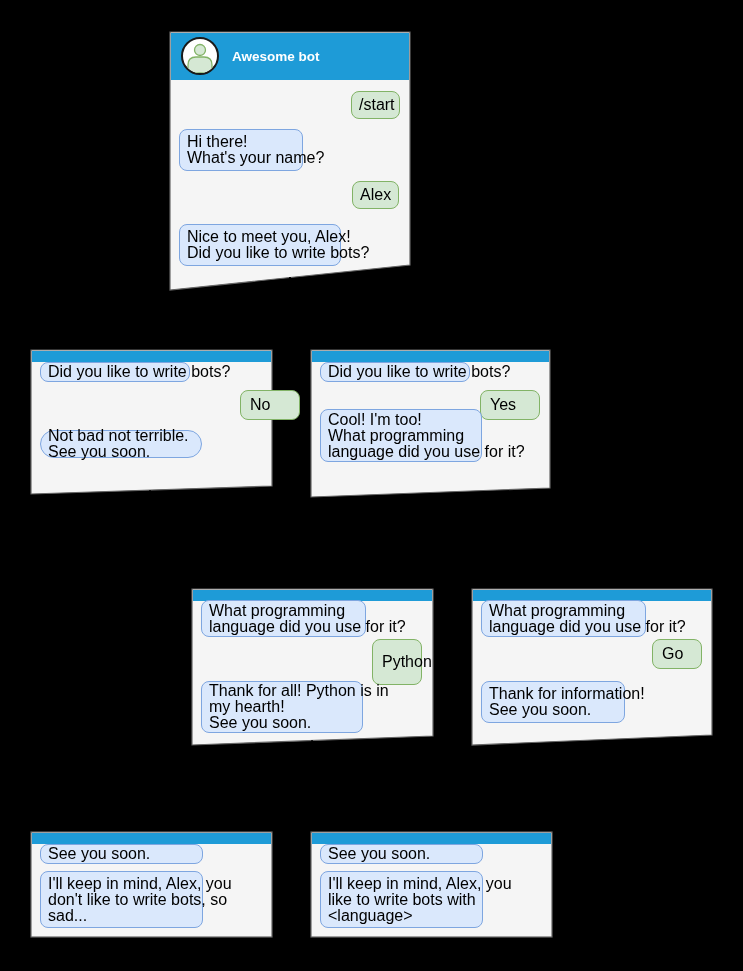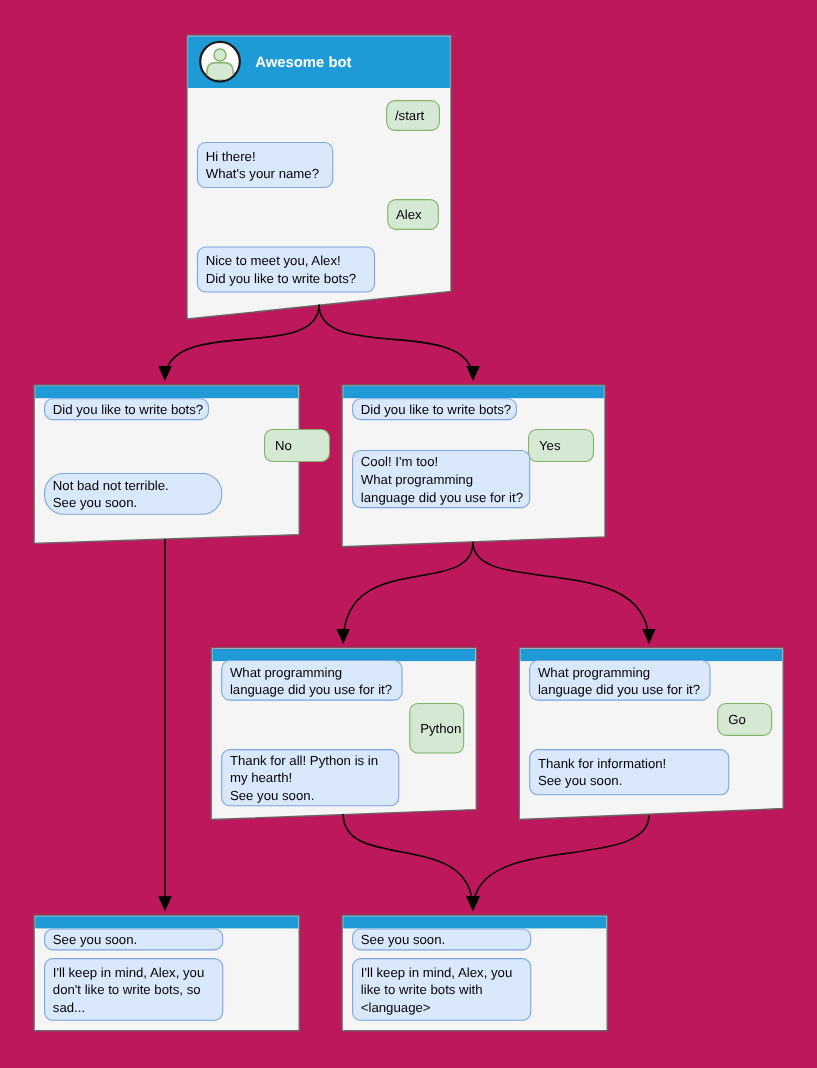--- a/index.html
+++ b/index.html
@@ -1,24 +1,24 @@
 <!DOCTYPE html>
 <html style="--header_blue: #1E9BD7; --window_fill: #F5F5F5; --window_border: #666666; --bot_bubble_fill: #DAE8FC; --bot_bubble_border: #7EA6E0; --user_bubble_fill: #D5E8D4; --user_bubble_border: #82B366; --arrow: #000000;"><head>
 <meta charset="utf-8">
 <style>
   html,body{margin:0;padding:0;background:#ffffff;}
-  #canvas{position:relative;width:743px;height:971px;background:#be185d;
+  #canvas{position:relative;width:743px;height:971px;background:#000000;
           font-family:"Liberation Sans",sans-serif;overflow:hidden;}
   #diagram-svg{position:absolute;left:0;top:0;}
   .win-shape{fill:var(--window_fill);stroke:var(--window_border);stroke-width:1.2;}
   .win-bar{fill:var(--header_blue);}
   .edge{fill:none;stroke:var(--arrow);stroke-width:1.4;}
   .overlay{position:absolute;box-sizing:border-box;}
   .bubble{position:absolute;box-sizing:border-box;display:flex;align-items:center;
-          font-size:12px;line-height:16px;color:#000;border-radius:8px;
+          font-size:16px;line-height:16px;color:#000;border-radius:8px;
           padding:4px 7px;white-space:pre;}
   .bubble.bot{background:var(--bot_bubble_fill);border:1px solid var(--bot_bubble_border);}
   .bubble.user{background:var(--user_bubble_fill);border:1px solid var(--user_bubble_border);}
   .win-title{position:absolute;color:#ffffff;font-weight:bold;font-size:13.5px;
              display:flex;align-items:center;}
   .avatar{position:absolute;width:38px;height:38px;border-radius:50%;background:#ffffff;
           border:2px solid #1a1a1a;overflow:hidden;display:flex;align-items:flex-end;justify-content:center;}
 </style>
 </head>
 <body>
@@ -72,40 +72,40 @@
 
   <div class="bubble user" style="left:351px;top:91px;width:49px;height:28px;">/start</div>
   <div class="bubble bot" style="left:179px;top:129px;width:124px;height:42px;">Hi there!
 What's your name?</div>
   <div class="bubble user" style="left:352px;top:181px;width:47px;height:28px;">Alex</div>
   <div class="bubble bot" style="left:179px;top:224px;width:162px;height:42px;">Nice to meet you, Alex!
 Did you like to write bots?</div>
 
   <div class="bubble bot" style="left:40px;top:362px;width:150px;height:20px;padding:1px 7px;">Did you like to write bots?</div>
   <div class="bubble user" style="left:200px;top:390px;width:60px;height:30px;padding:6px 9px;margin-left:40px;">No</div>
-  <div class="bubble bot" style="left:40px;top:430px;width:162px;height:38px;border-radius:18px;">Not bad not terrible.
+  <div class="bubble bot" style="left:40px;top:430px;width:162px;height:28px;border-radius:18px;">Not bad not terrible.
 See you soon.</div>
 
   <div class="bubble bot" style="left:320px;top:362px;width:150px;height:20px;padding:1px 7px;">Did you like to write bots?</div>
   <div class="bubble user" style="left:480px;top:390px;width:60px;height:30px;padding:6px 9px;">Yes</div>
   <div class="bubble bot" style="left:320px;top:409px;width:162px;height:53px;">Cool! I'm too!
 What programming
 language did you use for it?</div>
 
   <div class="bubble bot" style="left:201px;top:600px;width:165px;height:37px;padding:2px 7px;">What programming
 language did you use for it?</div>
   <div class="bubble user" style="left:372px;top:639px;width:50px;height:30px;padding:22px 9px;">Python</div>
   <div class="bubble bot" style="left:201px;top:681px;width:162px;height:52px;">Thank for all! Python is in
 my hearth!
 See you soon.</div>
 
   <div class="bubble bot" style="left:481px;top:600px;width:165px;height:37px;padding:2px 7px;">What programming
 language did you use for it?</div>
   <div class="bubble user" style="left:652px;top:639px;width:50px;height:30px;padding:6px 9px;">Go</div>
-  <div class="bubble bot" style="left:481px;top:681px;width:182px;height:42px;">Thank for information!
+  <div class="bubble bot" style="left:481px;top:681px;width:144px;height:42px;">Thank for information!
 See you soon.</div>
 
   <div class="bubble bot" style="left:40px;top:844px;width:163px;height:20px;padding:1px 7px;">See you soon.</div>
   <div class="bubble bot" style="left:40px;top:871px;width:163px;height:57px;">I'll keep in mind, Alex, you
 don't like to write bots, so
 sad...</div>
 
   <div class="bubble bot" style="left:320px;top:844px;width:163px;height:20px;padding:1px 7px;">See you soon.</div>
   <div class="bubble bot" style="left:320px;top:871px;width:163px;height:57px;">I'll keep in mind, Alex, you
 like to write bots with

